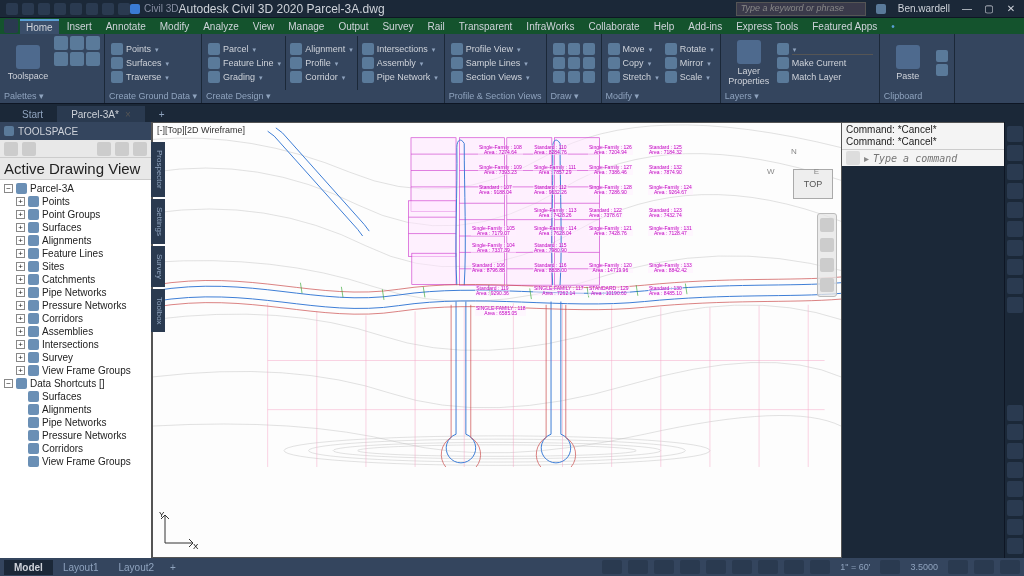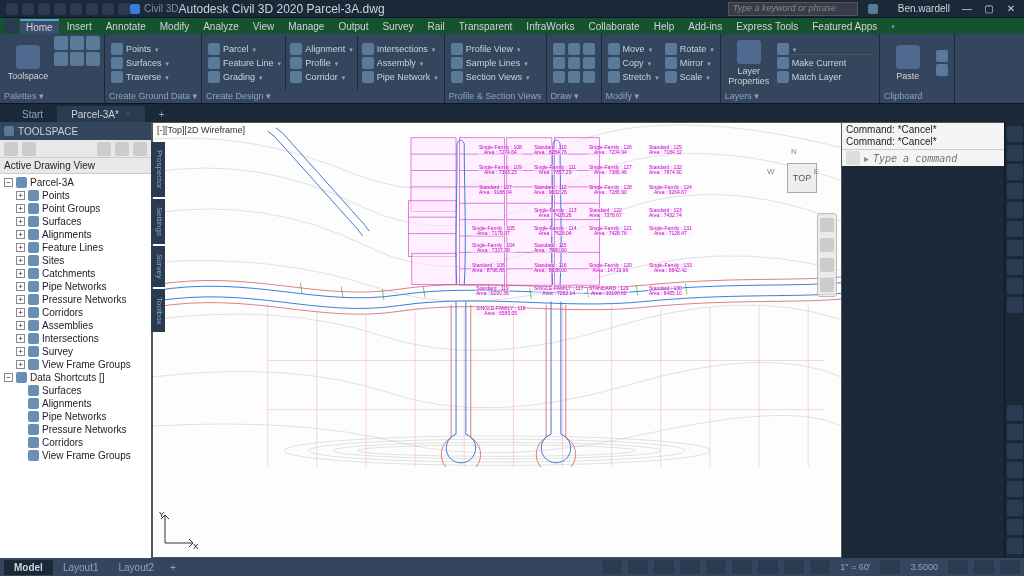--- a/index.html
+++ b/index.html
@@ -6,21 +6,21 @@
 body { width: 1024px; height: 576px; background: #1b2838; color: #cfd3da; font-size: 10px; overflow: hidden; display: flex; flex-direction: column; }
 
 
 .titlebar { height: 18px; background: #1b2838; display: flex; align-items: center; padding: 0 6px; border-bottom: 1px solid #0e1624; }
 .titlebar .qat { display: flex; gap: 4px; align-items: center; }
 .titlebar .qat span { width: 12px; height: 12px; background: #2a3a50; border-radius: 2px; }
 .titlebar .app-label { color: #888fa3; font-size: 10px; display: flex; align-items: center; gap: 4px; justify-content: center; }
 .titlebar .app-logo { width: 10px; height: 10px; background: #3a7bd5; border-radius: 2px; }
 .titlebar .doc-title { flex: 1; font-size: 12px; color: #cfd3da; }
 .titlebar .search-box { width: 130px; height: 14px; background: #3a3a4a; border: 1px solid #555; font-size: 9px; font-style: italic; color: #888; padding: 0 4px; }
-.titlebar .user { margin: 0 10px; font-size: 10px; display: flex; align-items: center; gap: 20px; }
+.titlebar .user { margin: 0 10px; font-size: 10px; display: flex; align-items: center; gap: 12px; }
 .titlebar .user .avatar { width: 10px; height: 10px; background: #5a7a9a; border-radius: 2px; }
 .titlebar .win-controls { display: flex; gap: 8px; }
 .titlebar .win-controls span { width: 14px; text-align: center; cursor: pointer; }
 
 
 .menubar { height: 16px; background: #14532d; display: flex; align-items: center; padding: 0 4px; gap: 2px; font-size: 10px; }
 .menubar span { padding: 1px 6px; cursor: pointer; }
 .menubar span.active { background: #3a4e6a; border-top: 2px solid #5a9fd4; }
 
 
@@ -43,37 +43,37 @@
 .doctab { padding: 2px 14px; font-size: 10px; background: #1b2838; color: #8fa3be; cursor: pointer; border-top: 1px solid transparent; }
 .doctab.active { background: #2a3a50; color: #cfd3da; }
 .doctab .x { margin-left: 6px; color: #555; }
 
 
 .main { flex: 1; display: flex; min-height: 0; }
 .toolspace { width: 152px; background: #f0f0f0; color: #222; display: flex; flex-direction: column; border-right: 1px solid #555; position: relative; }
 .toolspace .ts-header { height: 18px; background: #34455e; color: #cfd3da; font-size: 10px; display: flex; align-items: center; padding: 0 4px; gap: 4px; }
 .toolspace .ts-toolbar { height: 18px; background: #e8e8e8; display: flex; align-items: center; padding: 0 4px; gap: 4px; border-bottom: 1px solid #ccc; }
 .toolspace .ts-toolbar span { width: 14px; height: 14px; background: #ccc; border-radius: 2px; }
-.toolspace .ts-banner { font-size: 10px; background: #e8e8e8; padding: 2px 4px; border-bottom: 1px solid #ccc; }
+.toolspace .ts-banner { font-size: 15px; background: #e8e8e8; padding: 2px 4px; border-bottom: 1px solid #ccc; }
 .toolspace .tree { flex: 1; overflow: auto; font-size: 10px; padding: 2px 0; background: #fff; }
 .tree-item { padding: 1px 2px 1px 4px; cursor: pointer; white-space: nowrap; display: flex; align-items: center; gap: 3px; }
 .tree-item .exp { width: 9px; height: 9px; border: 1px solid #888; text-align: center; line-height: 7px; font-size: 8px; background: #fff; }
 .tree-item .ti-ico { width: 11px; height: 11px; background: #6a8fb5; border-radius: 2px; }
 .tree-item.d1 { padding-left: 16px; }
 .ts-side-tabs { position: absolute; right: -14px; top: 20px; width: 14px; display: flex; flex-direction: column; gap: 2px; z-index: 5; }
 .ts-side-tabs span { writing-mode: vertical-rl; font-size: 8px; background: #2a3a50; color: #8fa3be; padding: 8px 1px; cursor: pointer; }
 
 
 .canvas-wrap { flex: 1; display: flex; flex-direction: row; min-width: 0; }
 .canvas { flex: 1; background: #fdfdfd; position: relative; overflow: hidden; border: 1px solid #555; }
 .canvas .viewport-label { position: absolute; top: 2px; left: 4px; font-size: 9px; color: #333; }
 .canvas .ucs { position: absolute; bottom: 6px; left: 6px; }
 .canvas .ucs svg { width: 40px; height: 40px; }
 .viewcube { position: absolute; top: 26px; right: 26px; width: 42px; height: 42px; }
-.viewcube .cube { width: 30px; height: 30px; border: 1px solid #aaa; background: #eee; font-size: 9px; color: #555; display: flex; align-items: center; justify-content: center; margin: 14px; }
+.viewcube .cube { width: 40px; height: 30px; border: 1px solid #aaa; background: #eee; font-size: 9px; color: #555; display: flex; align-items: center; justify-content: center; margin: 20px; }
 .viewcube .n { position: absolute; top: -2px; left: 18px; font-size: 8px; color: #888; }
 .viewcube .e { position: absolute; right: -4px; top: 18px; font-size: 8px; color: #888; }
 .viewcube .w { position: absolute; left: -6px; top: 18px; font-size: 8px; color: #888; }
 .nav-strip { position: absolute; right: 4px; top: 90px; width: 20px; background: rgba(230,230,230,0.8); border: 1px solid #bbb; border-radius: 3px; padding: 4px 2px; display: flex; flex-direction: column; gap: 6px; align-items: center; }
 .nav-strip span { width: 14px; height: 14px; background: #ccc; border-radius: 2px; }
 
 
 .drawing { position: absolute; inset: 0; }
 
 

